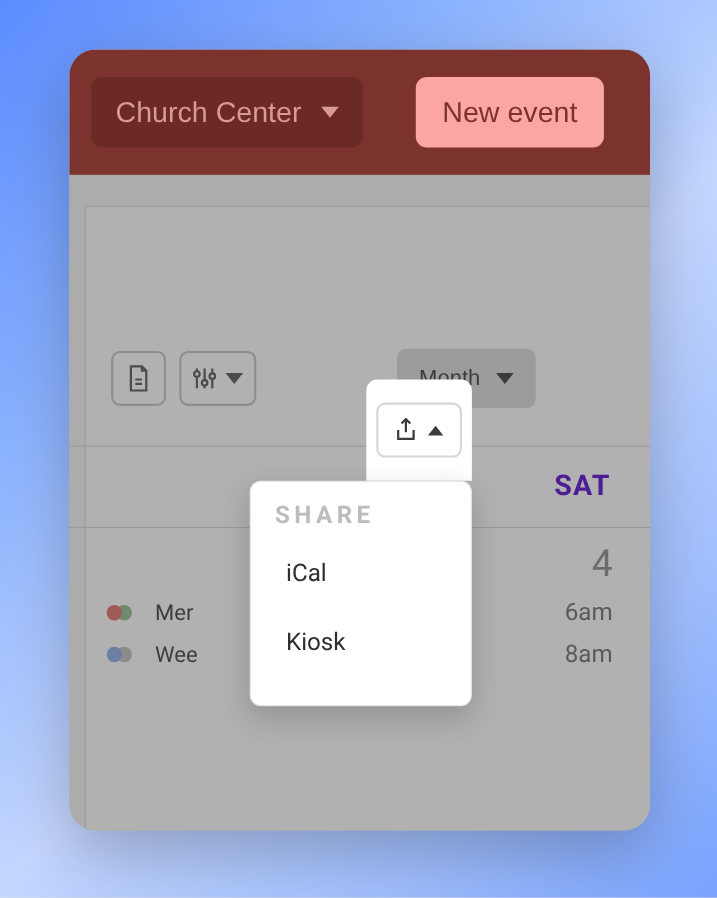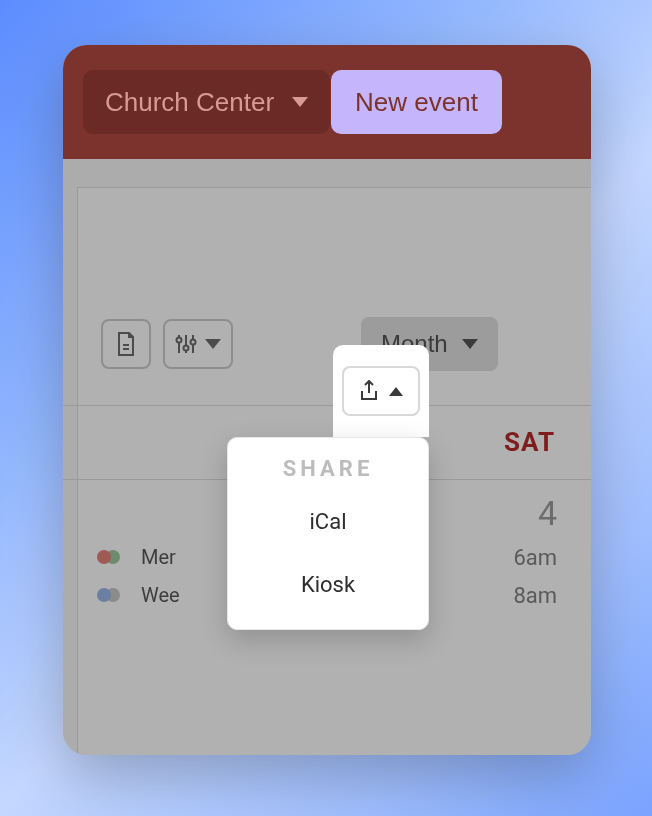--- a/index.html
+++ b/index.html
@@ -21,21 +21,21 @@
     border-radius: 24px;
     box-shadow: 0 20px 60px rgba(0,0,0,0.25);
     overflow: hidden;
   }
   .header {
     background: #7d332d;
     height: 114px;
     display: flex;
     align-items: center;
     padding: 0 20px;
-    gap: 1px;
+    gap: 14px;
   }
   .dropdown-btn {
     background: #6b2a25;
     border: none;
     border-radius: 10px;
     height: 64px;
     padding: 0 22px;
     display: flex;
     align-items: center;
     gap: 18px;
@@ -44,29 +44,30 @@
     font-weight: 400;
     cursor: pointer;
   }
   .caret-down {
     width: 0; height: 0;
     border-left: 8px solid transparent;
     border-right: 8px solid transparent;
     border-top: 10px solid #d89a94;
   }
   .new-event-btn {
-    background: #c4b5fd;
+    background: #fca5a5;
     border: none;
     border-radius: 10px;
     height: 64px;
     padding: 0 24px;
     color: #7d332d;
     font-size: 26px;
     font-weight: 500;
     cursor: pointer;
+    margin-left: 34px;
   }
   .content {
     position: relative;
     background: #acacac;
     height: calc(100% - 114px);
   }
   .inner-box {
     position: absolute;
     left: 14px;
     top: 28px;
@@ -103,42 +104,42 @@
   .month-btn {
     background: #9c9c9c;
     border: none;
     border-radius: 8px;
     height: 54px;
     padding: 0 20px;
     display: flex;
     align-items: center;
     gap: 14px;
     color: #3b3b3b;
-    font-size: 24px;
+    font-size: 20px;
     font-weight: 400;
     cursor: pointer;
     margin-left: 8px;
   }
   .month-caret {
     width: 0; height: 0;
     border-left: 8px solid transparent;
     border-right: 8px solid transparent;
     border-top: 10px solid #3b3b3b;
   }
   .divider-h {
     position: absolute;
     left: 0; right: 0;
     top: 246px;
     border-top: 1px solid #9a9a9a;
   }
   .day-header {
     position: absolute;
     right: 36px;
     top: 268px;
-    color: #7f1d1d;
+    color: #4c1d95;
     font-size: 26px;
     font-weight: 700;
     letter-spacing: 1px;
   }
   .divider-h2 {
     position: absolute;
     left: 0; right: 0;
     top: 320px;
     border-top: 1px solid #9a9a9a;
   }
@@ -208,22 +209,21 @@
   }
   .popover {
     position: absolute;
     left: 164px;
     top: 392px;
     width: 202px;
     background: #fff;
     border: 1px solid #e6e6e6;
     border-radius: 10px;
     box-shadow: 0 10px 28px rgba(0,0,0,0.18);
-    padding: 18px 0 12px 0;
-    text-align: center;
+    padding: 18px 0 24px 0;
   }
   .popover-title {
     color: #bcbcbc;
     font-size: 22px;
     font-weight: 700;
     letter-spacing: 4px;
     padding: 0 22px 8px 22px;
   }
   .popover-item {
     color: #2e2e2e;

